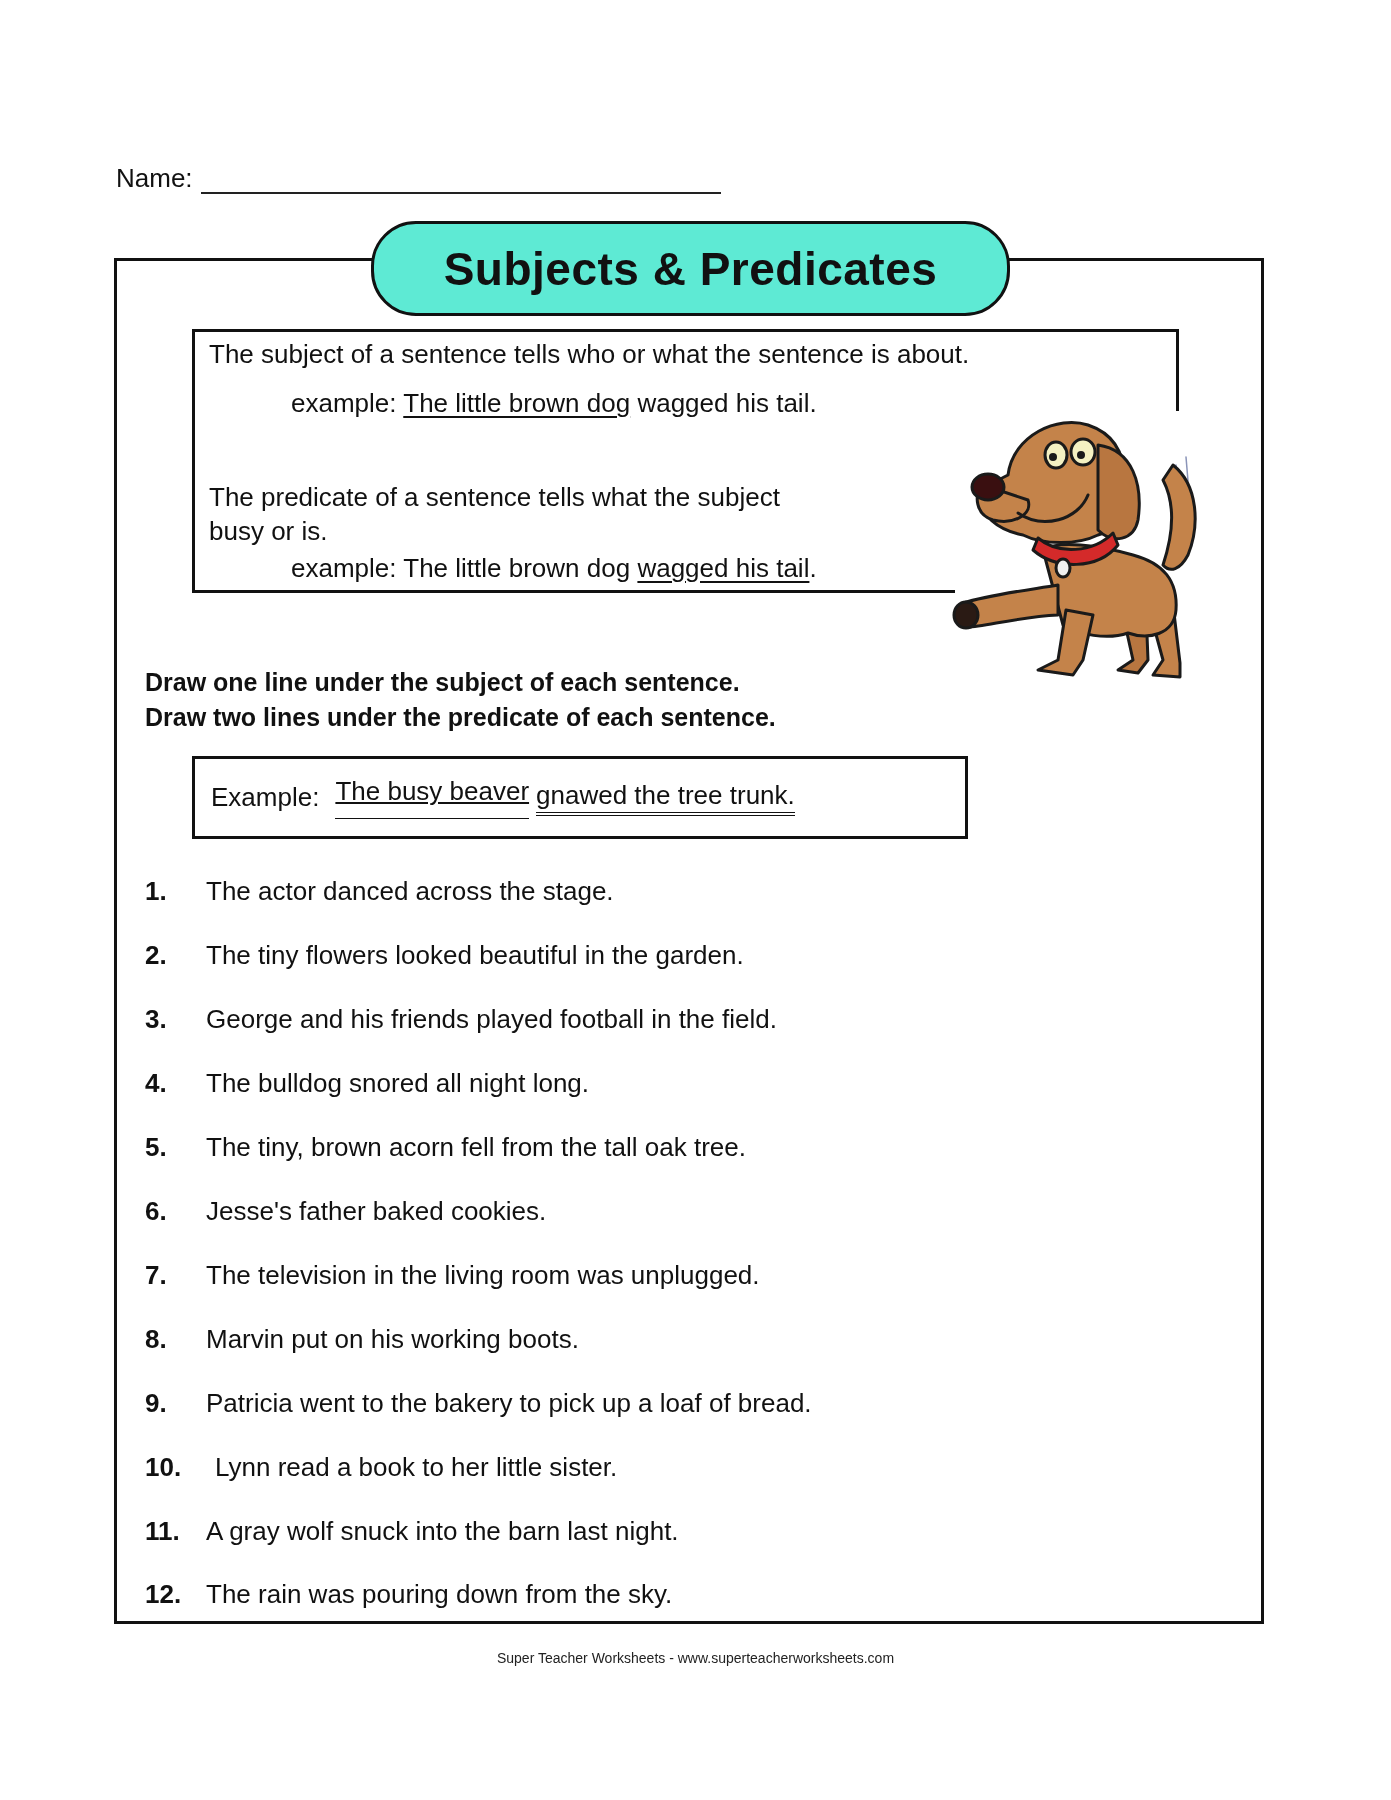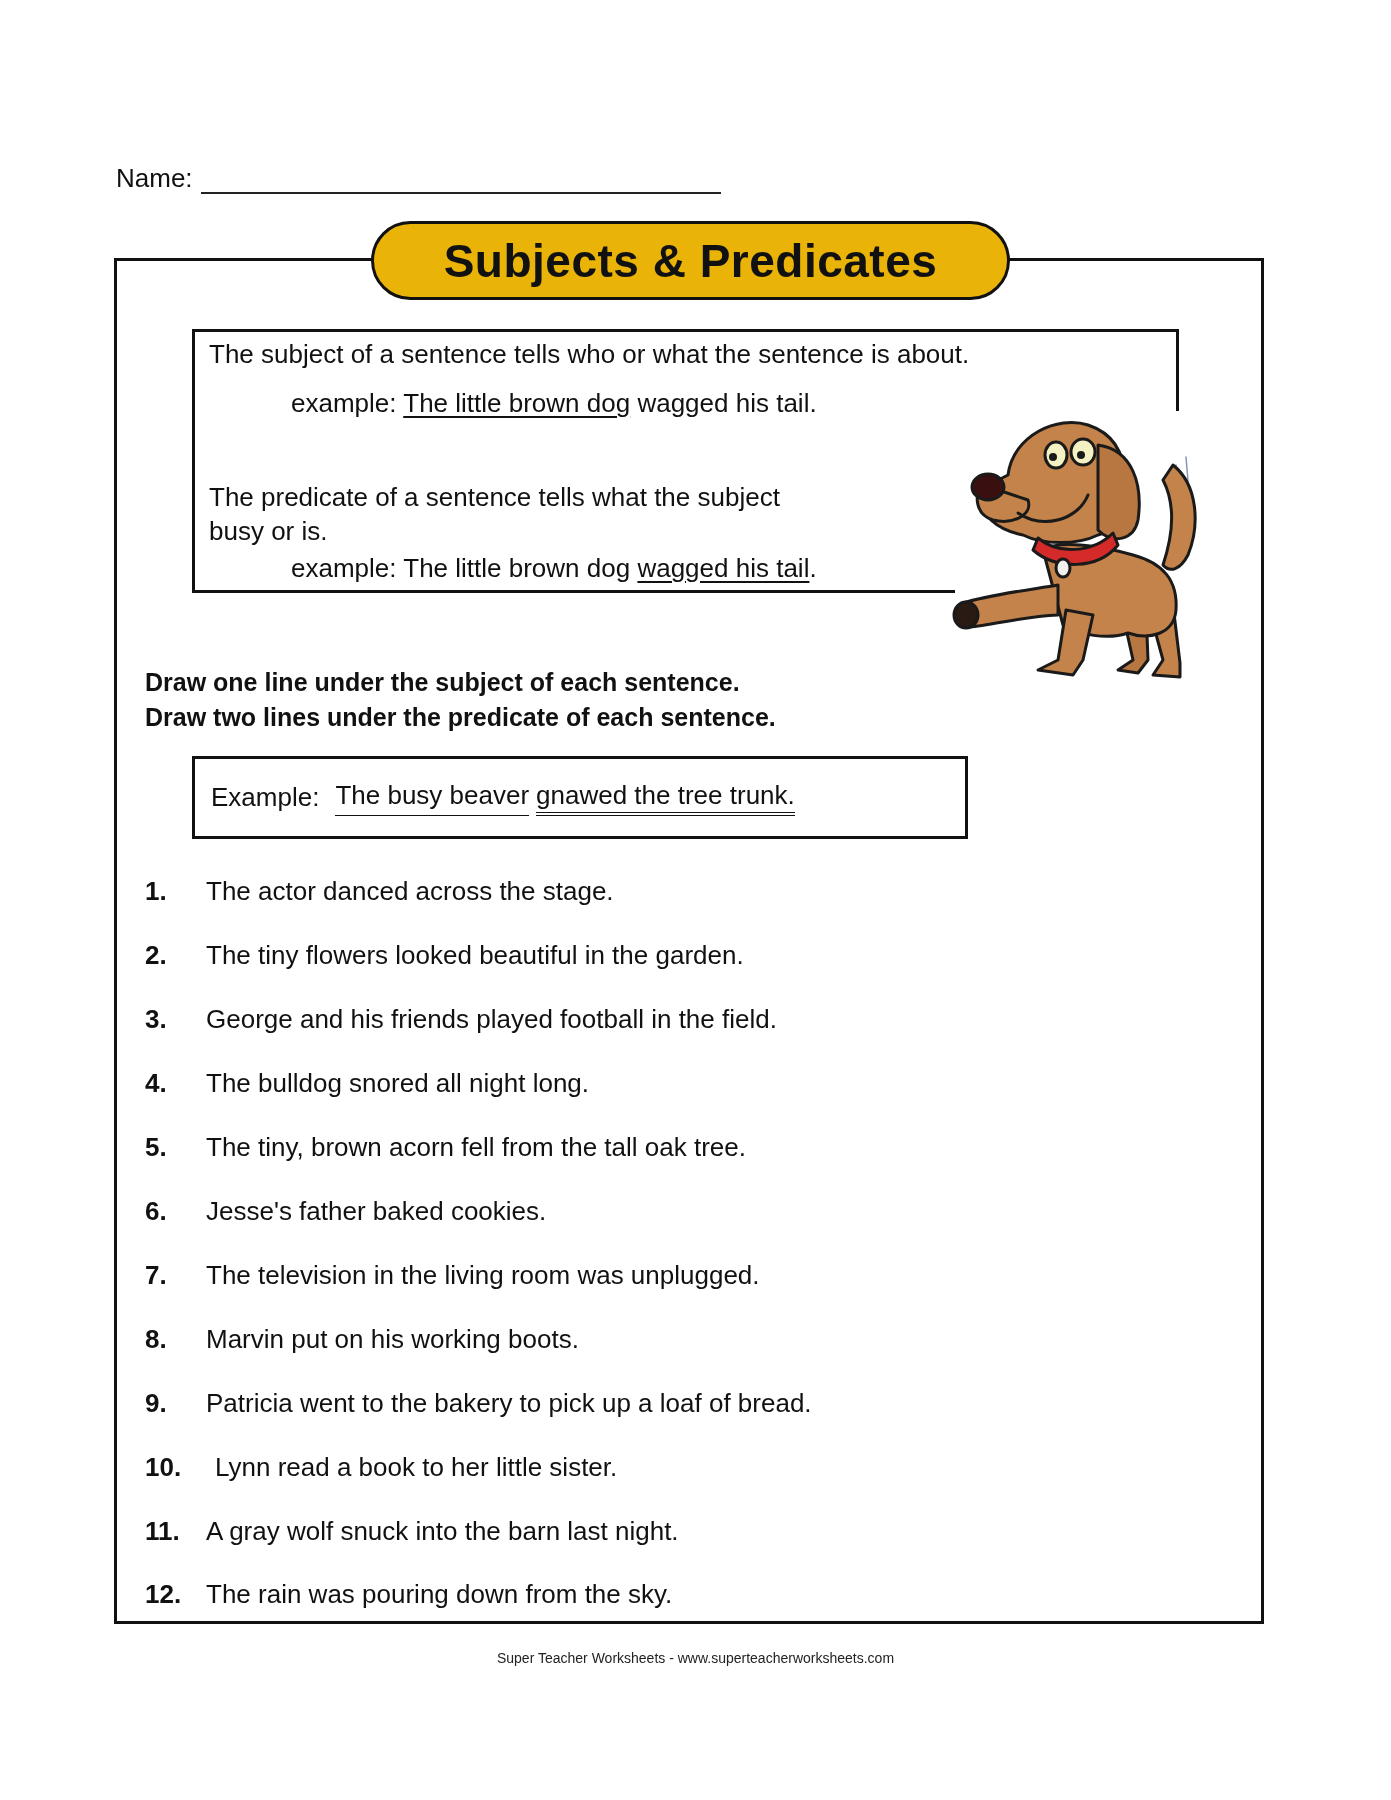--- a/index.html
+++ b/index.html
@@ -2,36 +2,36 @@
 <html><head>
 <meta charset="utf-8">
 <style>
   html, body { margin:0; padding:0; background:#fff; }
   body { width:1391px; height:1800px; position:relative; overflow:hidden;
          font-family:"Liberation Sans", "DejaVu Sans", sans-serif; color:#111; }
   .abs { position:absolute; }
   .name-row { left:116px; top:163px; font-size:26px; display:flex; align-items:flex-end; }
   .name-line { display:inline-block; width:520px; border-bottom:2px solid #222; margin-left:8px; height:26px; }
   .outer-box { left:114px; top:258px; width:1150px; height:1366px; border:3px solid #111; box-sizing:border-box; }
-  .pill { left:371px; top:221px; width:639px; height:79px; border:3px solid #111; border-radius:45px;
-          background:#eab308; box-sizing:border-box; display:flex; align-items:center; justify-content:center; }
+  .pill { left:371px; top:221px; width:639px; height:95px; border:3px solid #111; border-radius:45px;
+          background:#5eead4; box-sizing:border-box; display:flex; align-items:center; justify-content:center; }
   .pill-title { font-size:46px; font-weight:bold; letter-spacing:0.5px; }
   .inner-top { left:192px; top:329px; width:987px; height:0; border-top:3px solid #111; }
   .inner-left { left:192px; top:329px; width:0; height:264px; border-left:3px solid #111; }
   .inner-right { left:1176px; top:329px; width:0; height:82px; border-left:3px solid #111; }
   .inner-bottom { left:192px; top:590px; width:763px; height:0; border-top:3px solid #111; }
   .def-text { font-size:26px; line-height:34px; }
   .ex-text { font-size:26px; }
   .ital { }
   .u1 { text-decoration:underline; text-underline-offset:4px; text-decoration-thickness:1.5px; }
   .instr { left:145px; font-size:25px; font-weight:bold; }
   .ex-box { left:192px; top:756px; width:776px; height:83px; border:3px solid #111; box-sizing:border-box;
             display:flex; align-items:center; padding-left:16px; font-size:26px; }
   .u2 { border-bottom:4px double #111; padding-bottom:1px; }
-  .u-single { border-bottom:1.5px solid #111; padding-bottom:4px; }
+  .u-single { border-bottom:1.5px solid #111; padding-bottom:11px;text-decoration:underline; }
   .list-item { left:145px; font-size:26px; display:flex; align-items:baseline; }
   .num { width:61px; font-weight:bold; }
   .footer { left:0; width:1391px; top:1650px; text-align:center; font-size:14px; color:#222; }
   .dog { left:948px; top:405px; width:265px; height:290px; }
 </style>
 </head>
 <body>
 
 <div class="abs name-row">
   <span>Name:</span>

